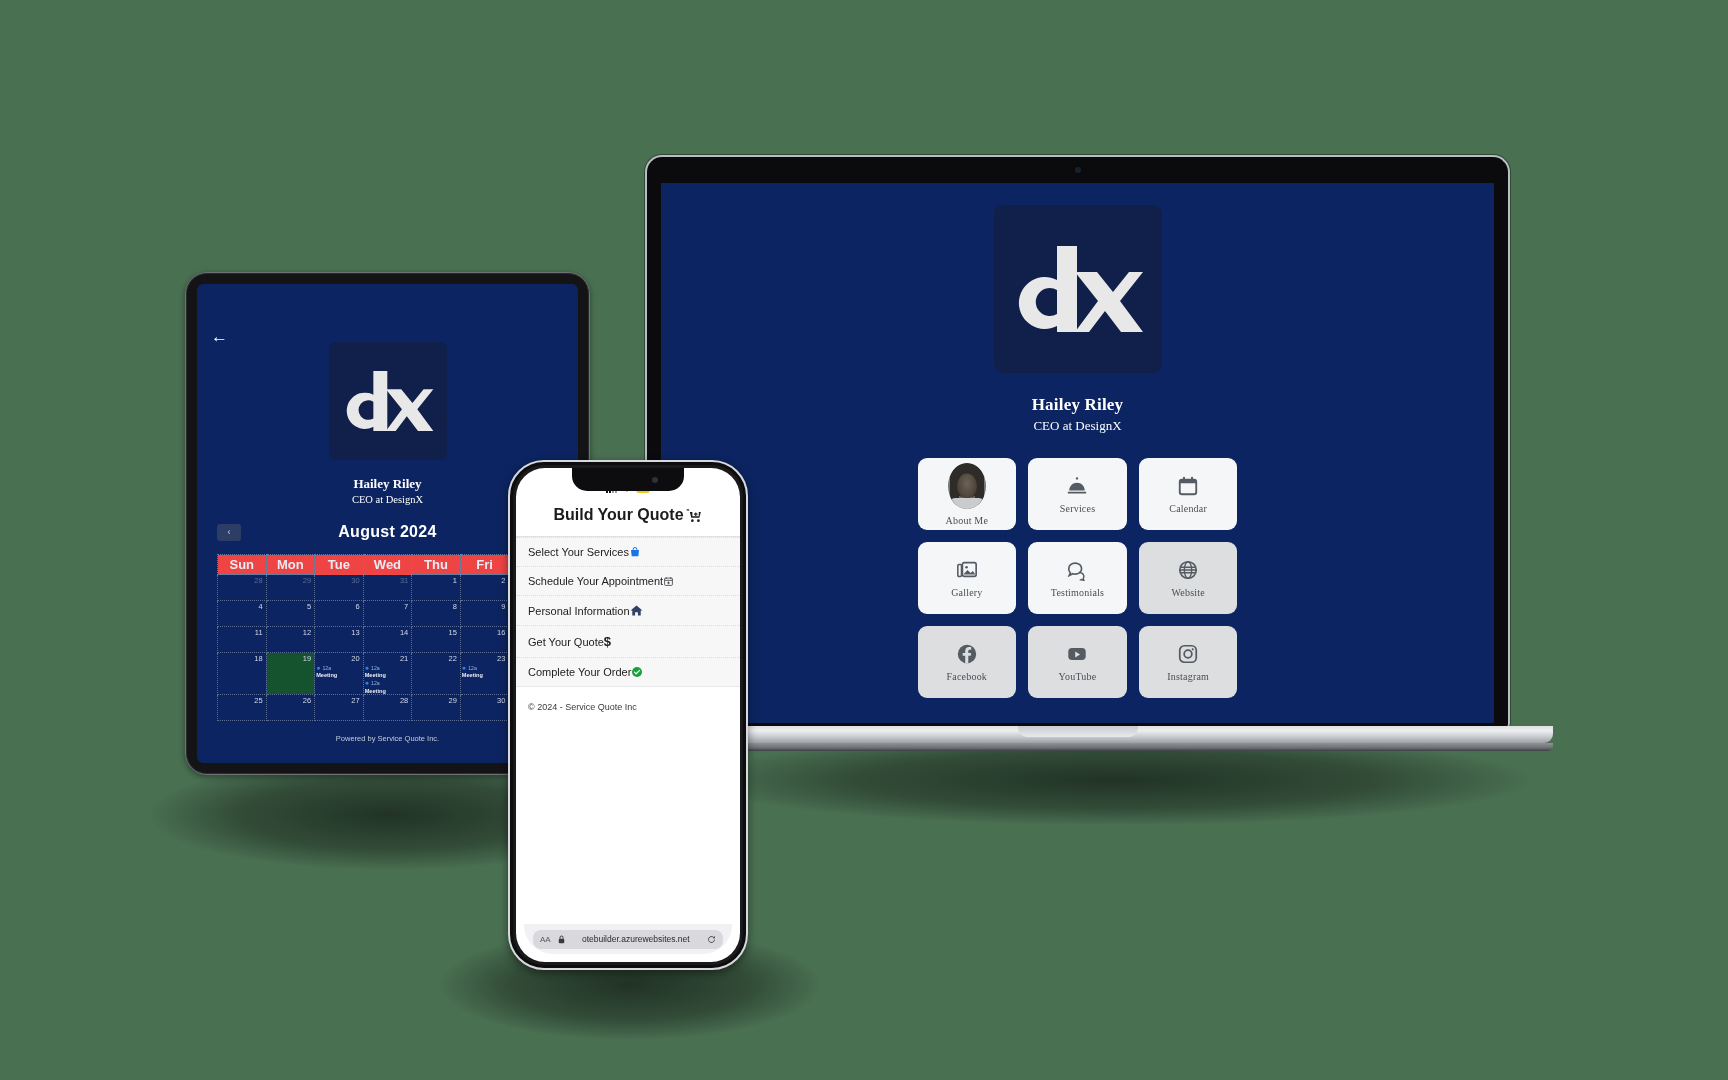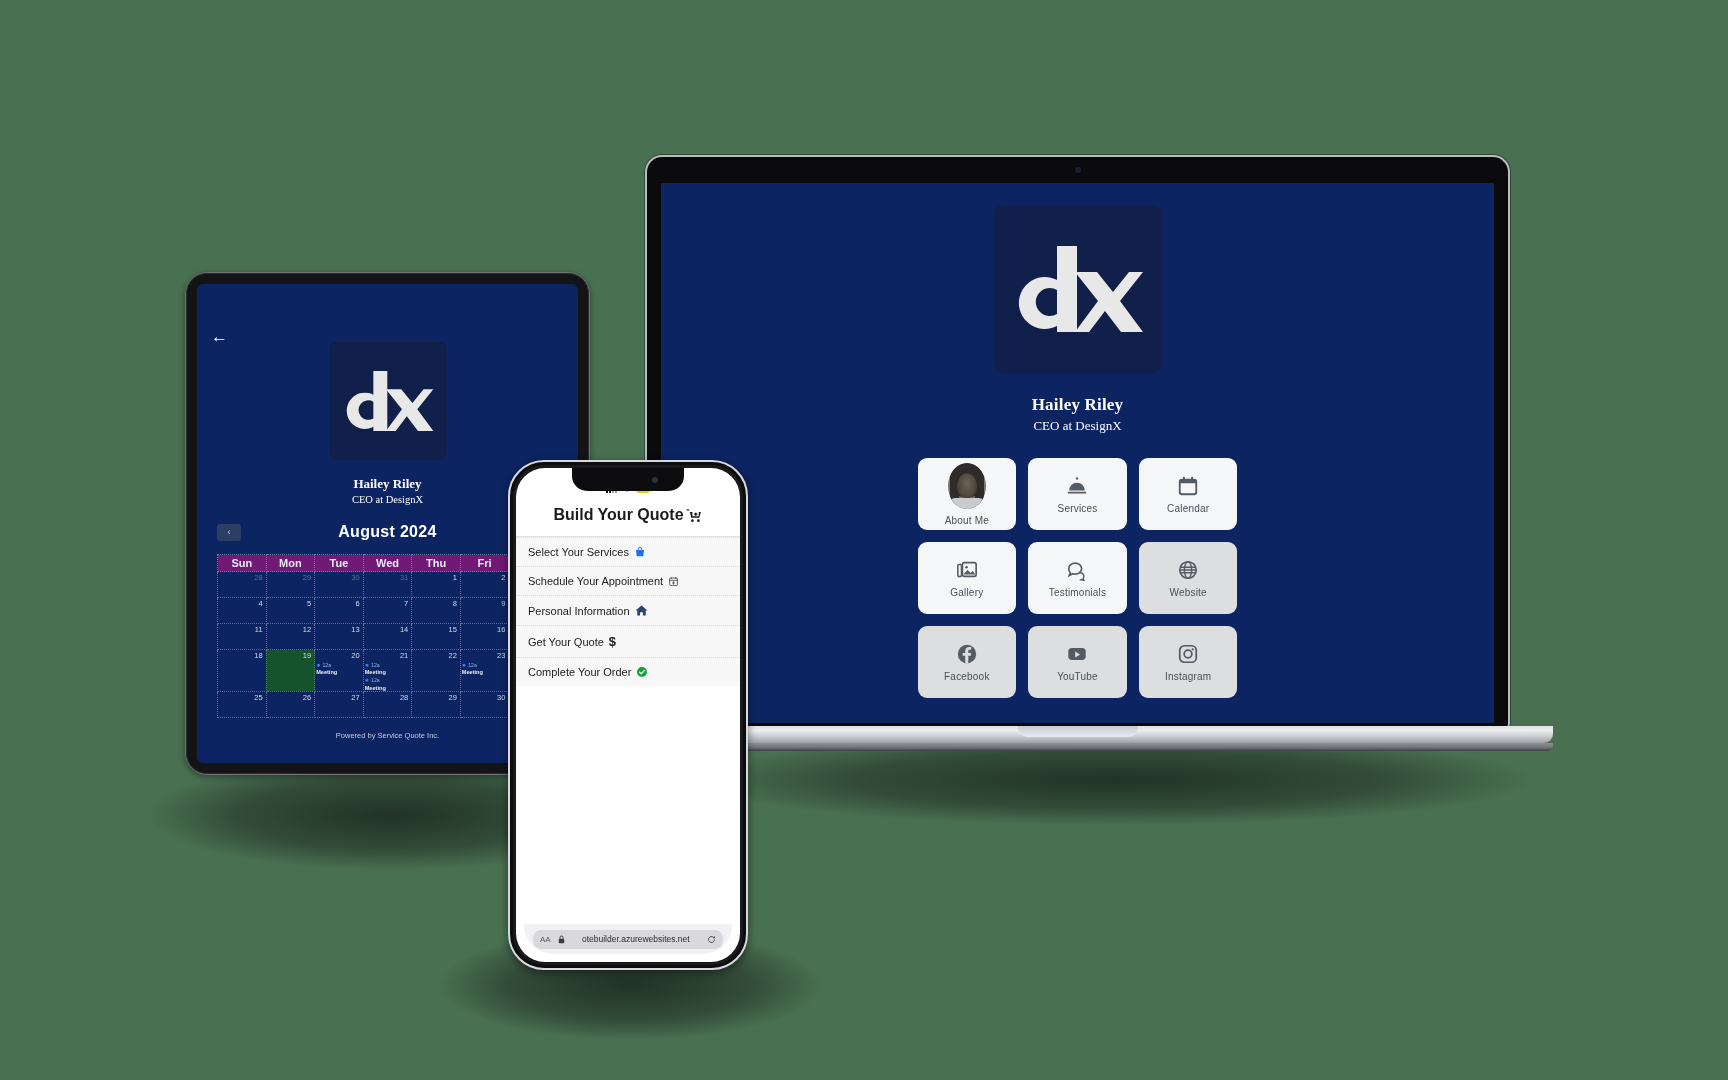--- a/index.html
+++ b/index.html
@@ -72,21 +72,21 @@
   .lp-grid {
     margin: 24px auto 0; width: 320px;
     display: grid; grid-template-columns: repeat(3, 1fr); gap: 12px;
   }
   .tile {
     background: #f5f6f7; border-radius: 9px; height: 72px;
     display: flex; flex-direction: column; align-items: center; justify-content: center;
     gap: 6px; color: #4a4f56;
   }
   .tile.dim { background: #dcdedf; }
-  .tile-label { font-size: 10px; letter-spacing: .2px; }
+  .tile-label { font-size: 10px; letter-spacing: .2px; font-family: Liberation Serif, serif; }
   .tile .ic { width: 22px; height: 22px; display: block; }
   .avatar {
     width: 38px; height: 46px; border-radius: 19px/23px; overflow: hidden;
     background: linear-gradient(#8e8e8e, #5d5d5d);
     position: relative;
   }
   .avatar .face {
     position: absolute; left: 50%; top: 52%; transform: translate(-50%,-50%);
     width: 20px; height: 25px; border-radius: 50%;
     background: radial-gradient(ellipse at 50% 40%, #6e6256 0%, #4a4138 70%, #3a332c 100%);
@@ -136,22 +136,22 @@
   }
   .cal-title {
     position: absolute; left: 0; right: 0; text-align: center;
     font-size: 16px; font-weight: bold; letter-spacing: .3px;
   }
   .cal {
     margin: 11px 20px 0; border-collapse: collapse; width: calc(100% - 40px);
     table-layout: fixed;
   }
   .cal th {
-    font-size: 11px; font-weight: bold; color: #e8ecf4; padding: 2px 0;
-    border: 1px dotted #6c7da3; background: #701a75;
+    font-size: 13px; font-weight: bold; color: #e8ecf4; padding: 2px 0;
+    border: 1px dotted #6c7da3; background: #ef4444;
   }
   .cal td {
     height: 26px; vertical-align: top; text-align: right;
     font-size: 7.5px; color: #d4dbe8; padding: 1px 3px 0 1px;
     border: 1px dotted #5c6d93;
   }
   .cal td.muted { color: #5c6d93; }
   .cal td.today { background: #14532d; }
   .ev { text-align: left; margin-top: 1px; line-height: 1.1; }
   .ev .dot { color: #2f80ed; font-size: 7px; }
@@ -188,21 +188,21 @@
     background: #f2c816; color: #000; font-size: 7px; font-weight: bold;
     border-radius: 3px; padding: 1px 3px; line-height: 1;
   }
   .ph-title {
     text-align: center; font-size: 16px; font-weight: bold; color: #1c1c1e;
     padding: 13px 0 12px; display: flex; align-items: center; justify-content: center; gap: 2px;
   }
   .acc { border-top: 1px solid #e2e2e4; }
   .acc-head {
     background: #f7f7f8; padding: 8px 12px; font-size: 11px; color: #1c1c1e;
-    display: flex; align-items: center; gap: 5px;
+    display: flex; align-items: center; 
     border-top: 1px dotted #dcdcde;
   }
   .acc-body { padding: 13px 12px 15px; background: #fff; }
   .zip-label { font-size: 9px; color: #2b2b2d; margin-bottom: 6px; }
   .zip-input {
     width: 72px; height: 18px; border: 1px solid #c9c9cc; border-radius: 4px; background: #fff;
   }
   .start-btn {
     margin-top: 8px; background: #1a8cff; color: #fff; border: none; border-radius: 4px;
     font-size: 9px; padding: 5px 9px; display: inline-flex; align-items: center; gap: 5px;
@@ -579,20 +579,21 @@
         <div class="acc-head">
           <span>Complete Your Order</span>
           <svg width="12" height="12" viewBox="0 0 24 24">
             <circle cx="12" cy="12" r="10" fill="#19a13c"></circle>
             <path fill="none" stroke="#fff" stroke-width="2.4" stroke-linecap="round" stroke-linejoin="round" d="M7 12.3l3.3 3.3L17.2 8.8"></path>
           </svg>
         </div>
 
       </div>
 
+      <div class="ph-copy">© 2024 - Service Quote Inc</div>
 
       <div class="ph-urlbar">
         <div class="urlpill">
           <span class="aA">AA</span>
           <svg width="7" height="9" viewBox="0 0 14 18">
             <rect x="1.5" y="7.5" width="11" height="9" rx="2" fill="#3a3a3c"></rect>
             <path fill="none" stroke="#3a3a3c" stroke-width="2" d="M4 7.5V5a3 3 0 0 1 6 0v2.5"></path>
           </svg>
           <span class="u">otebuilder.azurewebsites.net</span>
           <svg width="9" height="9" viewBox="0 0 24 24">

